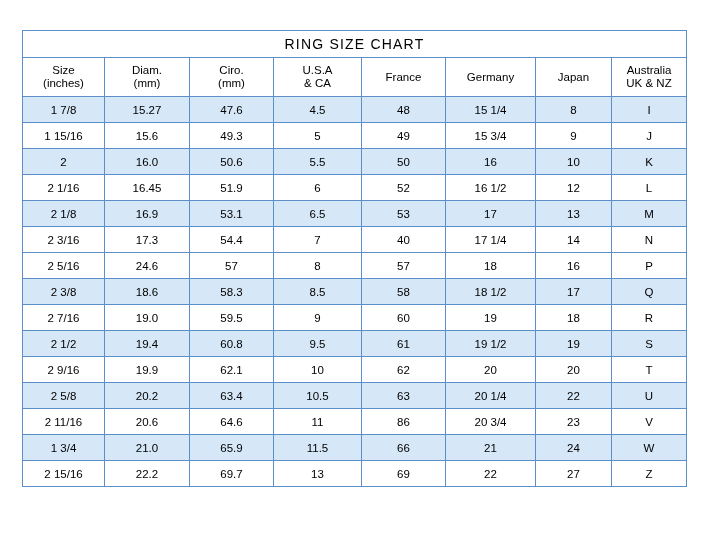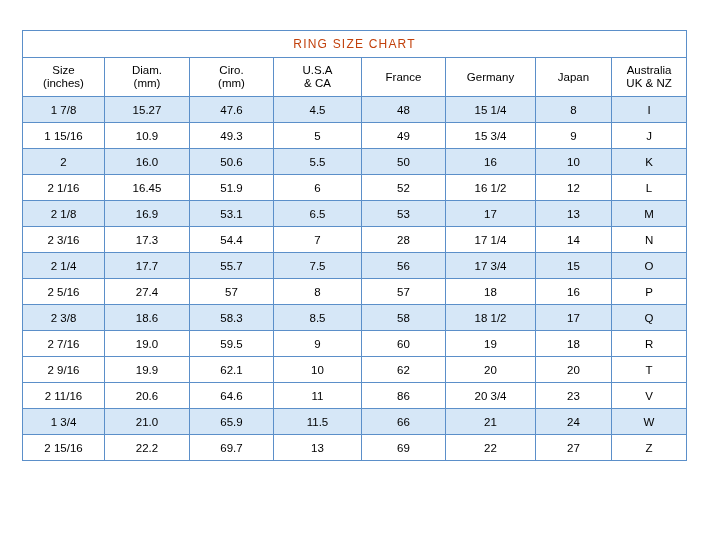--- a/index.html
+++ b/index.html
@@ -35,25 +35,25 @@
   table.ring-chart td,
   table.ring-chart th {
     border: 1px solid #5b8fc9;
     text-align: center;
     vertical-align: middle;
     font-weight: normal;
     padding: 0;
   }
   .title-cell {
     height: 26px;
-    font-size: 12px;
+    font-size: 14px;
     font-weight: bold;
     letter-spacing: 1.2px;
     background: #ffffff;
-    color: #c2410c;
+    color: #000000;
   }
   .head-row td {
     height: 38px;
     font-size: 11.5px;
     line-height: 13px;
     background: #ffffff;
     color: #000000;
   }
   .head-row td .l1 { display: block; }
   .head-row td .l2 { display: block; }
@@ -133,21 +133,21 @@
             <td>15.27</td>
             <td>47.6</td>
             <td>4.5</td>
             <td>48</td>
             <td>15 1/4</td>
             <td>8</td>
             <td>I</td>
           </tr>
           <tr class="data-row row-plain">
             <td>1 15/16</td>
-            <td>10.9</td>
+            <td>15.6</td>
             <td>49.3</td>
             <td>5</td>
             <td>49</td>
             <td>15 3/4</td>
             <td>9</td>
             <td>J</td>
           </tr>
           <tr class="data-row row-shade">
             <td>2</td>
             <td>16.0</td>
@@ -176,38 +176,28 @@
             <td>53</td>
             <td>17</td>
             <td>13</td>
             <td>M</td>
           </tr>
           <tr class="data-row row-plain">
             <td>2 3/16</td>
             <td>17.3</td>
             <td>54.4</td>
             <td>7</td>
-            <td>28</td>
+            <td>40</td>
             <td>17 1/4</td>
             <td>14</td>
             <td>N</td>
           </tr>
-          <tr class="data-row row-shade">
-            <td>2 1/4</td>
-            <td>17.7</td>
-            <td>55.7</td>
-            <td>7.5</td>
-            <td>56</td>
-            <td>17 3/4</td>
-            <td>15</td>
-            <td>O</td>
-          </tr>
           <tr class="data-row row-plain">
             <td>2 5/16</td>
-            <td>27.4</td>
+            <td>24.6</td>
             <td>57</td>
             <td>8</td>
             <td>57</td>
             <td>18</td>
             <td>16</td>
             <td>P</td>
           </tr>
           <tr class="data-row row-shade">
             <td>2 3/8</td>
             <td>18.6</td>
@@ -221,30 +211,50 @@
           <tr class="data-row row-plain">
             <td>2 7/16</td>
             <td>19.0</td>
             <td>59.5</td>
             <td>9</td>
             <td>60</td>
             <td>19</td>
             <td>18</td>
             <td>R</td>
           </tr>
+          <tr class="data-row row-shade">
+            <td>2 1/2</td>
+            <td>19.4</td>
+            <td>60.8</td>
+            <td>9.5</td>
+            <td>61</td>
+            <td>19 1/2</td>
+            <td>19</td>
+            <td>S</td>
+          </tr>
           <tr class="data-row row-plain">
             <td>2 9/16</td>
             <td>19.9</td>
             <td>62.1</td>
             <td>10</td>
             <td>62</td>
             <td>20</td>
             <td>20</td>
             <td>T</td>
           </tr>
+          <tr class="data-row row-shade">
+            <td>2 5/8</td>
+            <td>20.2</td>
+            <td>63.4</td>
+            <td>10.5</td>
+            <td>63</td>
+            <td>20 1/4</td>
+            <td>22</td>
+            <td>U</td>
+          </tr>
           <tr class="data-row row-plain">
             <td>2 11/16</td>
             <td>20.6</td>
             <td>64.6</td>
             <td>11</td>
             <td>86</td>
             <td>20 3/4</td>
             <td>23</td>
             <td>V</td>
           </tr>

